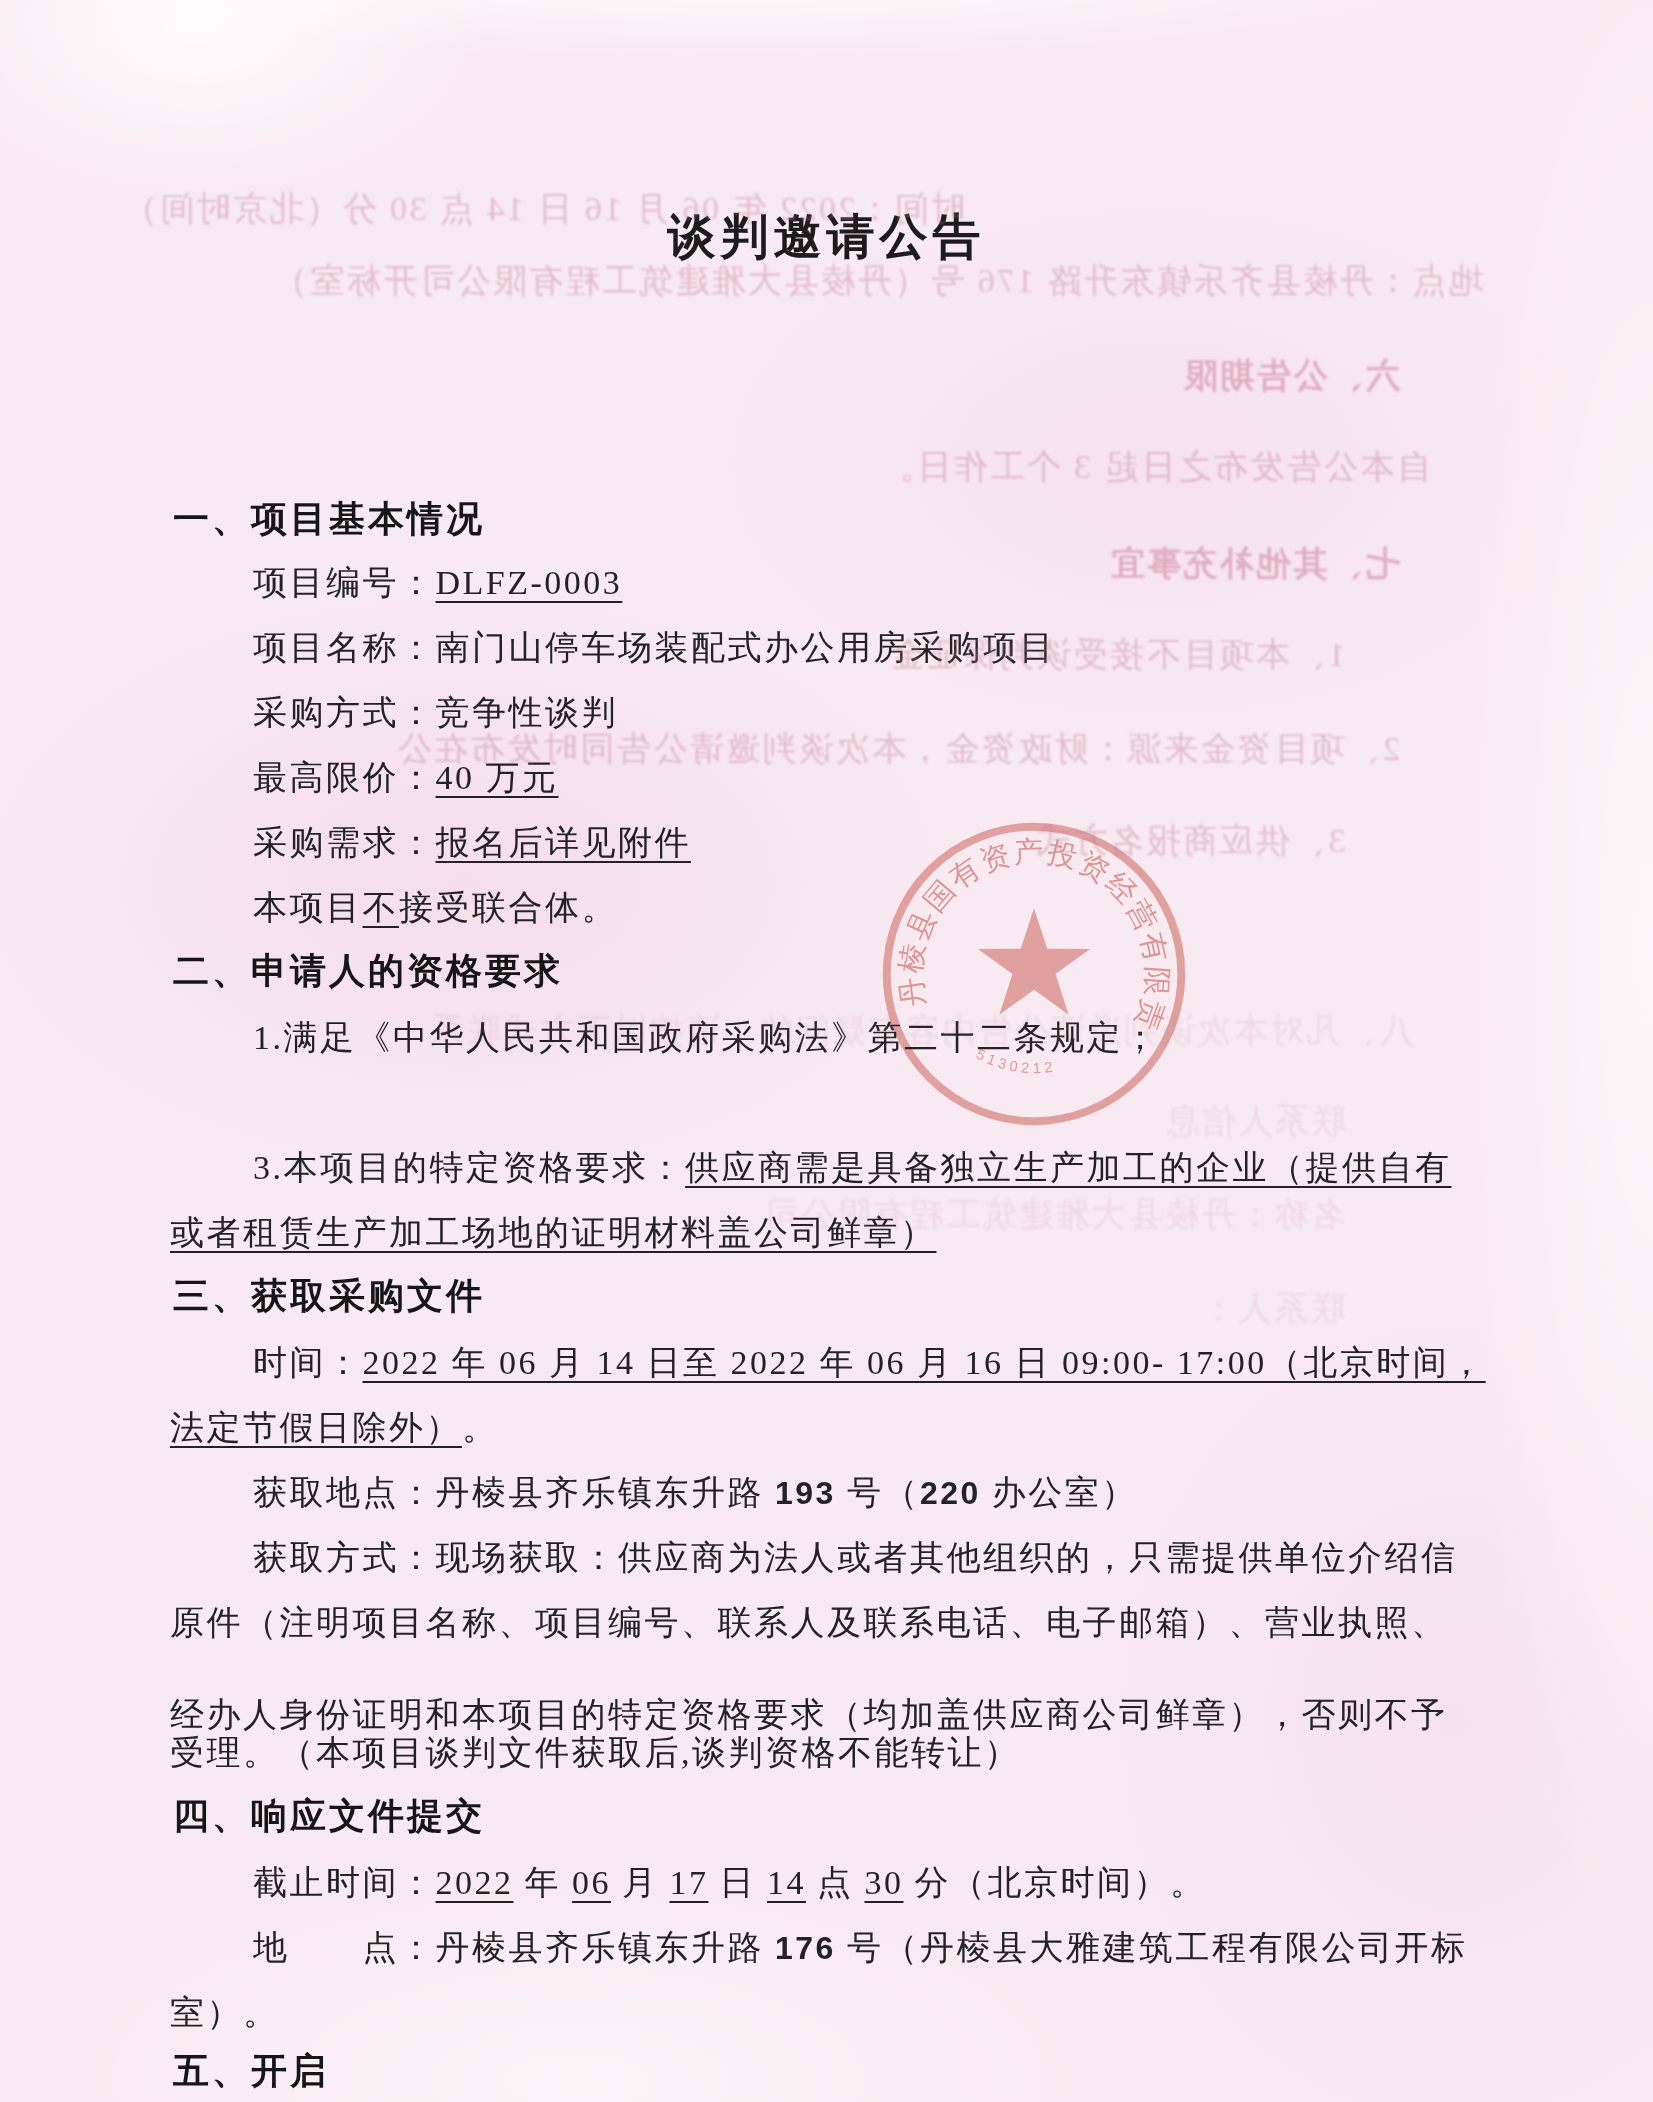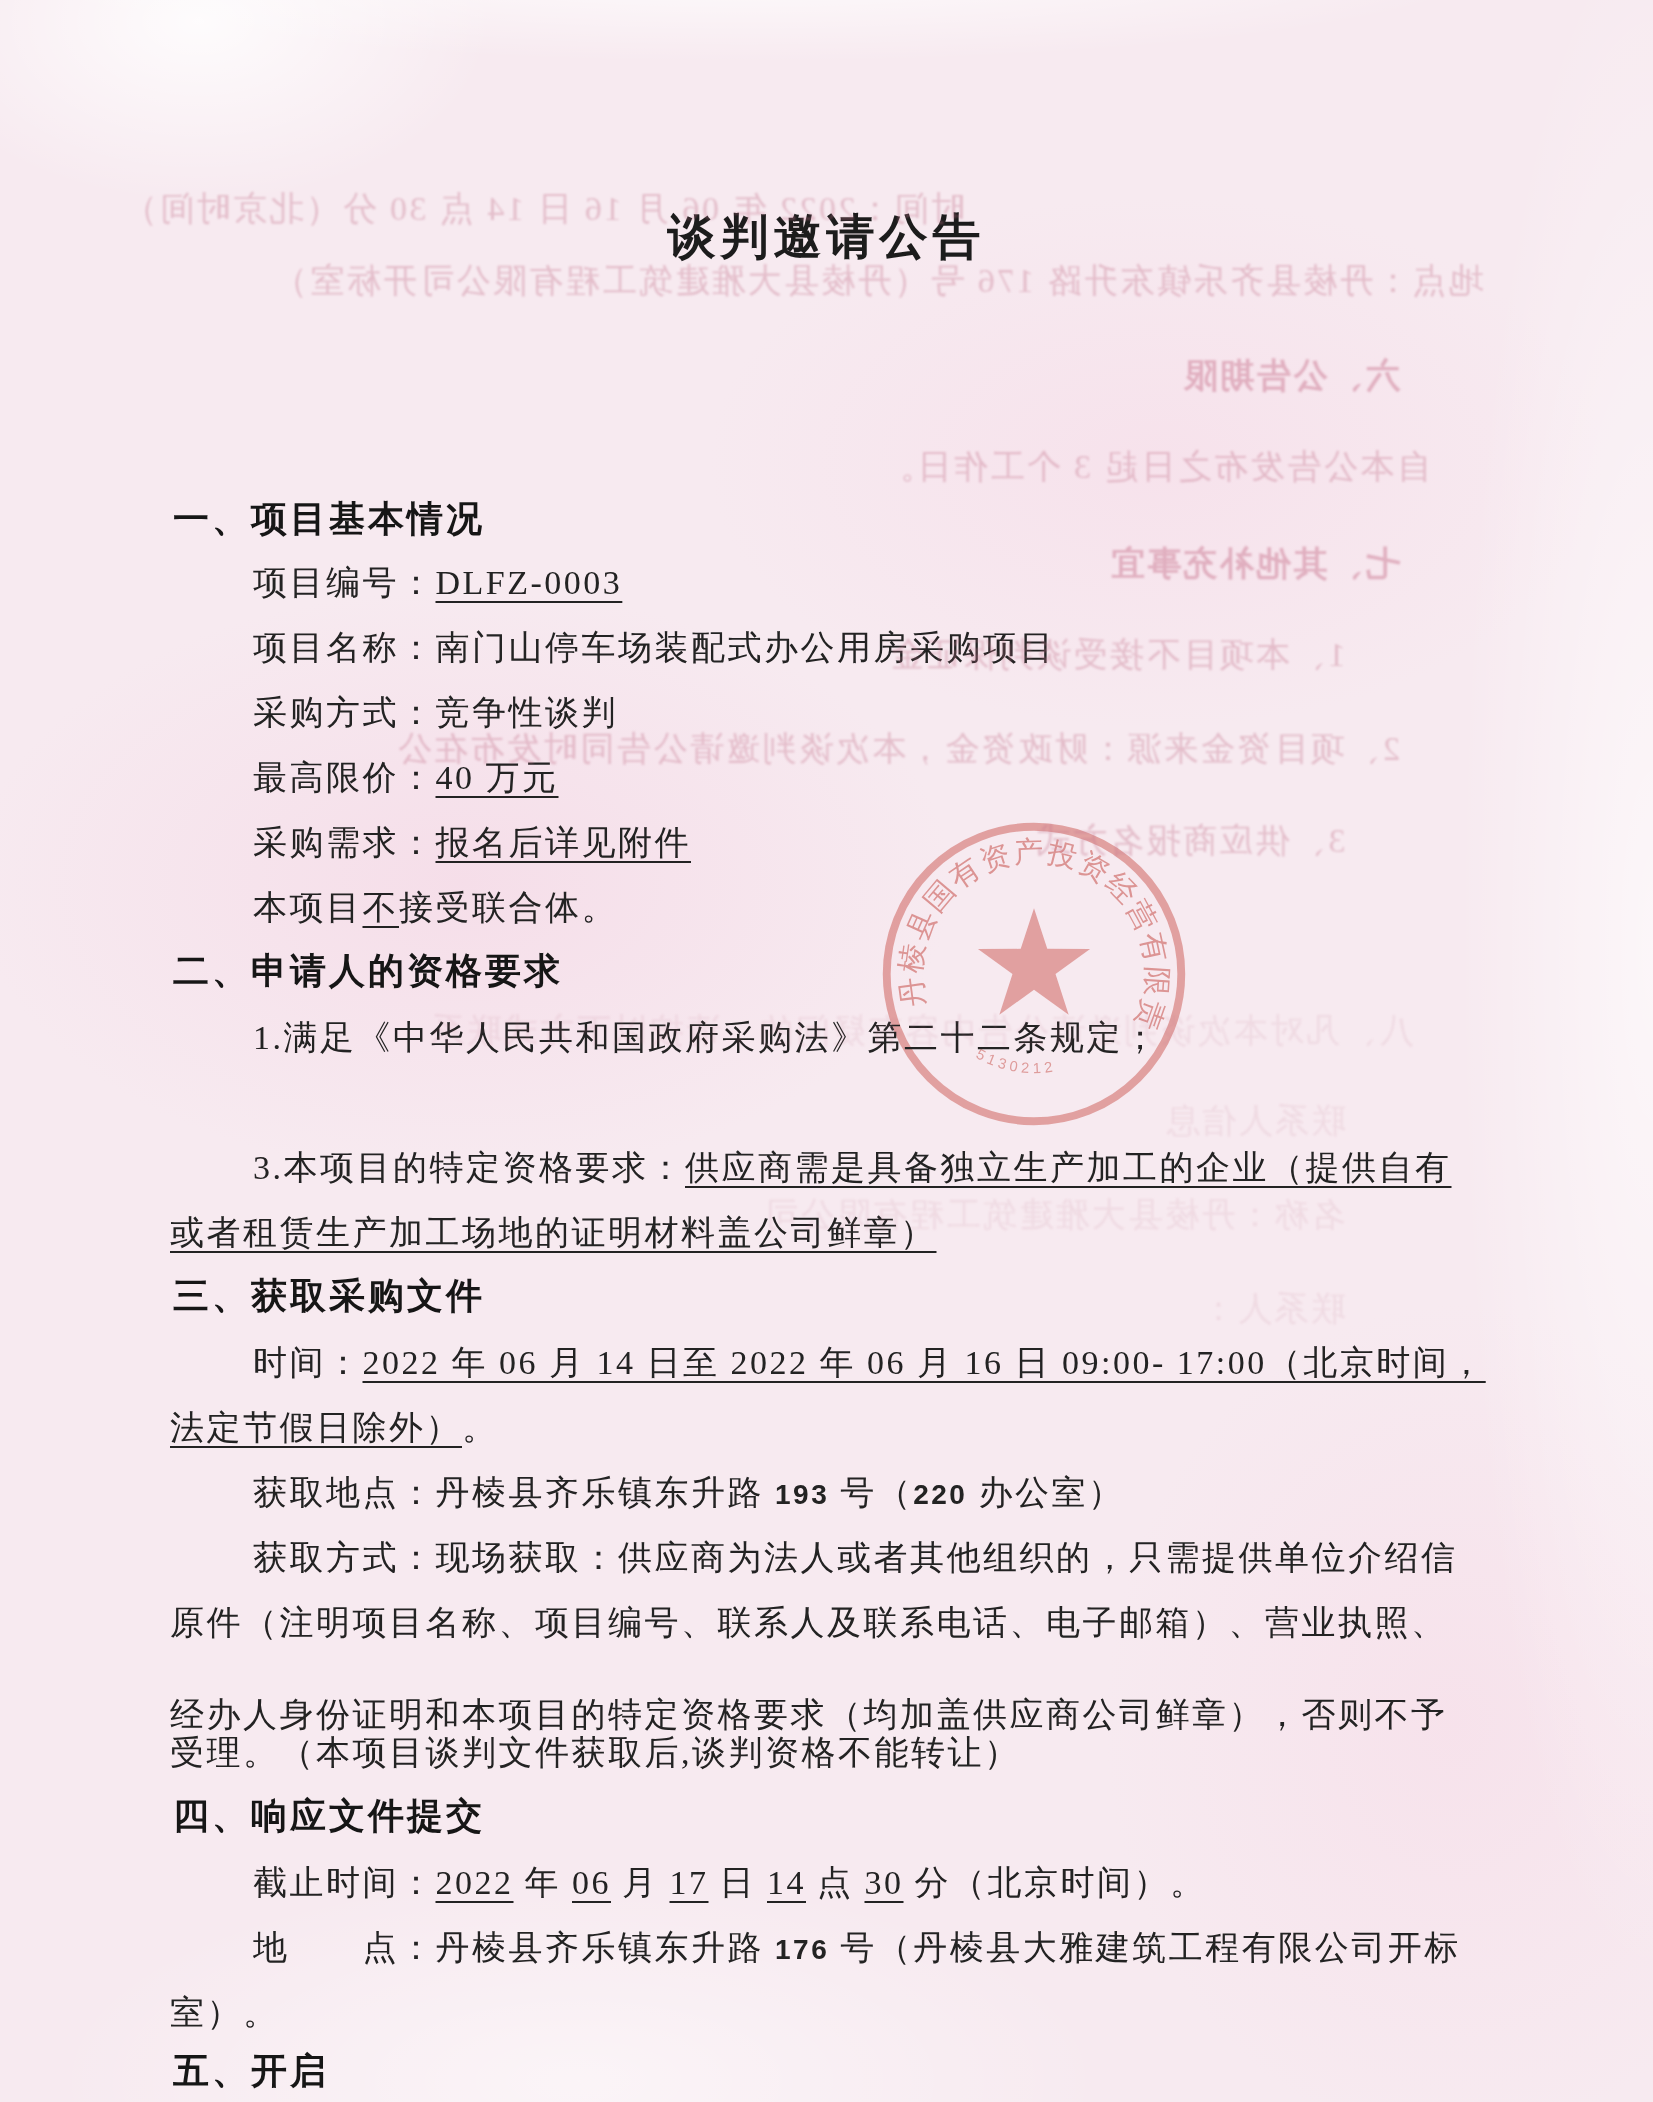--- a/index.html
+++ b/index.html
@@ -22,21 +22,21 @@
   }
   .heading{
     font-family:"Liberation Sans","DejaVu Sans",sans-serif;
     font-weight:700;font-size:36px;color:#161616;letter-spacing:3px;
   }
   .title{
     font-weight:700;font-size:48px;letter-spacing:5px;color:#1c1c1c;
     font-family:"Liberation Serif","DejaVu Serif",serif;
   }
   .u{text-decoration:underline;text-underline-offset:7px;text-decoration-thickness:2px;}
-  .b{font-weight:700;font-family:"Liberation Sans","DejaVu Sans",sans-serif;font-size:28px;}
+  .b{font-weight:700;font-family:"Liberation Sans","DejaVu Sans",sans-serif;font-size:32px;}
   .bleed{
     transform:scaleX(-1);
     color:rgba(197,118,142,0.38);
     filter:blur(0.8px);
   }
   .bleed-bold{
     font-weight:700;color:rgba(199,112,138,0.46);
     font-family:"Liberation Sans","DejaVu Sans",sans-serif;
   }
   .bleed-dim{color:rgba(197,118,142,0.13);}

